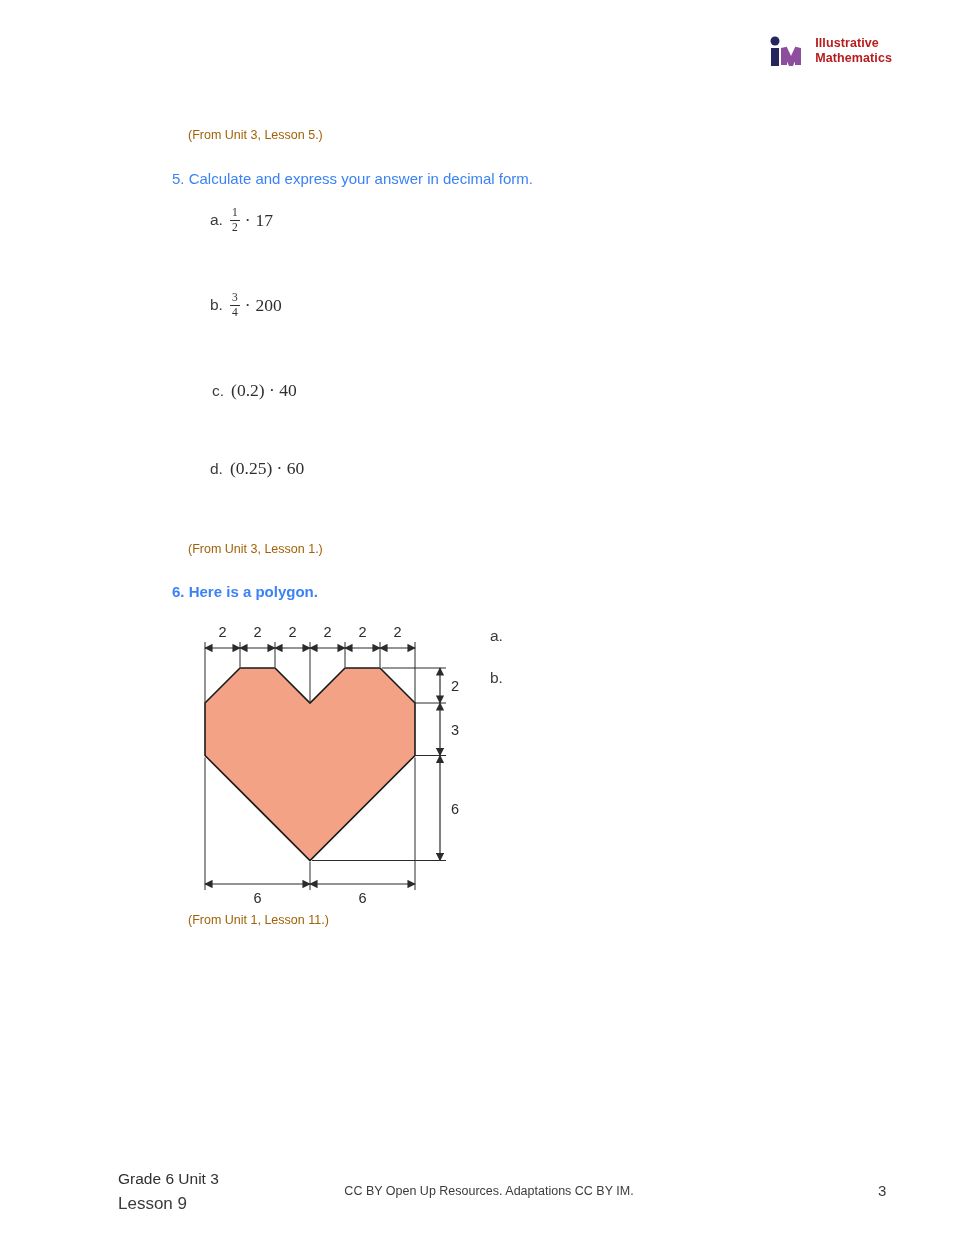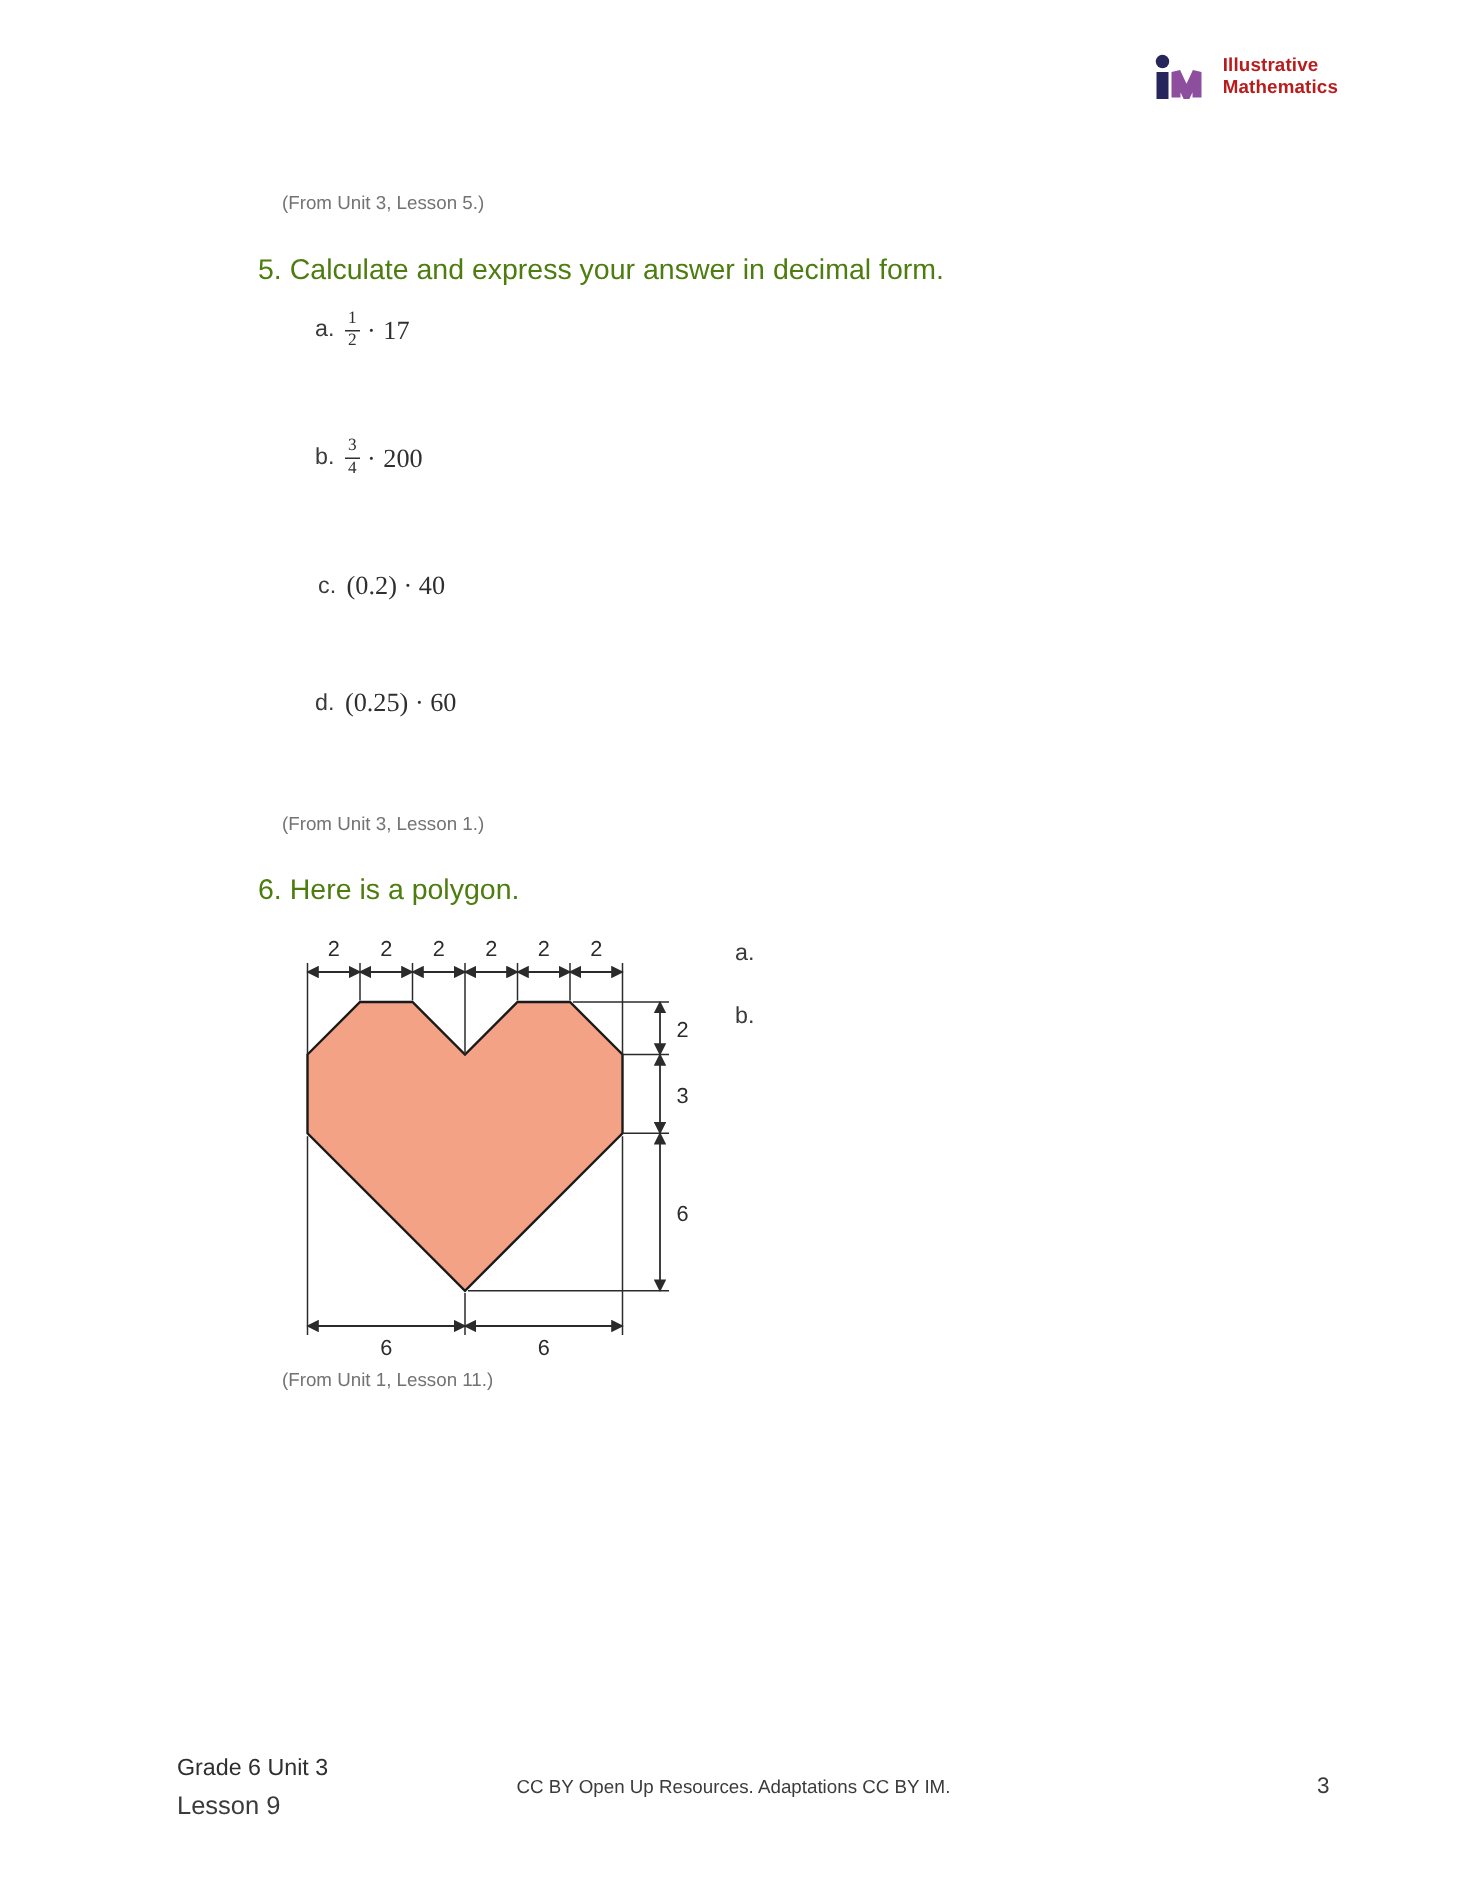--- a/index.html
+++ b/index.html
@@ -30,27 +30,27 @@
     font-weight:bold;
     font-size:12.5px;
     line-height:1.18;
     color:#b91c1c;
     letter-spacing:0.1px;
   }
 
   
   .source-note {
     font-size:12.5px;
-    color:#737373;
+    color:#a16207;
   }
 
   
   .problem-title {
-    font-size:19px;
-    color:#4d7c0f;
+    font-size:15px;
+    color:#3b82f6;
   }
 
   
   .math-part {
     font-family:"Liberation Serif", serif;
     font-size:17.5px;
     color:#2f2f2f;
     display:flex;
     align-items:center;
   }
@@ -150,21 +150,21 @@
     <span>(0.2) · 40</span>
   </div>
 
   <div class="abs math-part" style="left:210px; top:458px;">
     <span class="part-label">d.</span>
     <span>(0.25) · 60</span>
   </div>
 
   <div class="abs source-note" style="left:188px; top:542px;">(From Unit 3, Lesson 1.)</div>
 
-  <div class="abs problem-title" style="left:172px; top:583px;">
+  <div class="abs problem-title" style="left:172px; top:583px;font-weight:bold;">
     <span>6.</span>
     <span>Here is a polygon.</span>
   </div>
 
   <svg class="abs" style="left:190px; top:622px;" width="310" height="292" viewBox="0 0 310 292">
     <defs>
       <marker id="arr" viewBox="0 0 10 10" refX="9" refY="5" markerWidth="7" markerHeight="7" orient="auto-start-reverse">
         <path d="M0,0 L10,5 L0,10 z" fill="#2b2b2b"></path>
       </marker>
     </defs>

